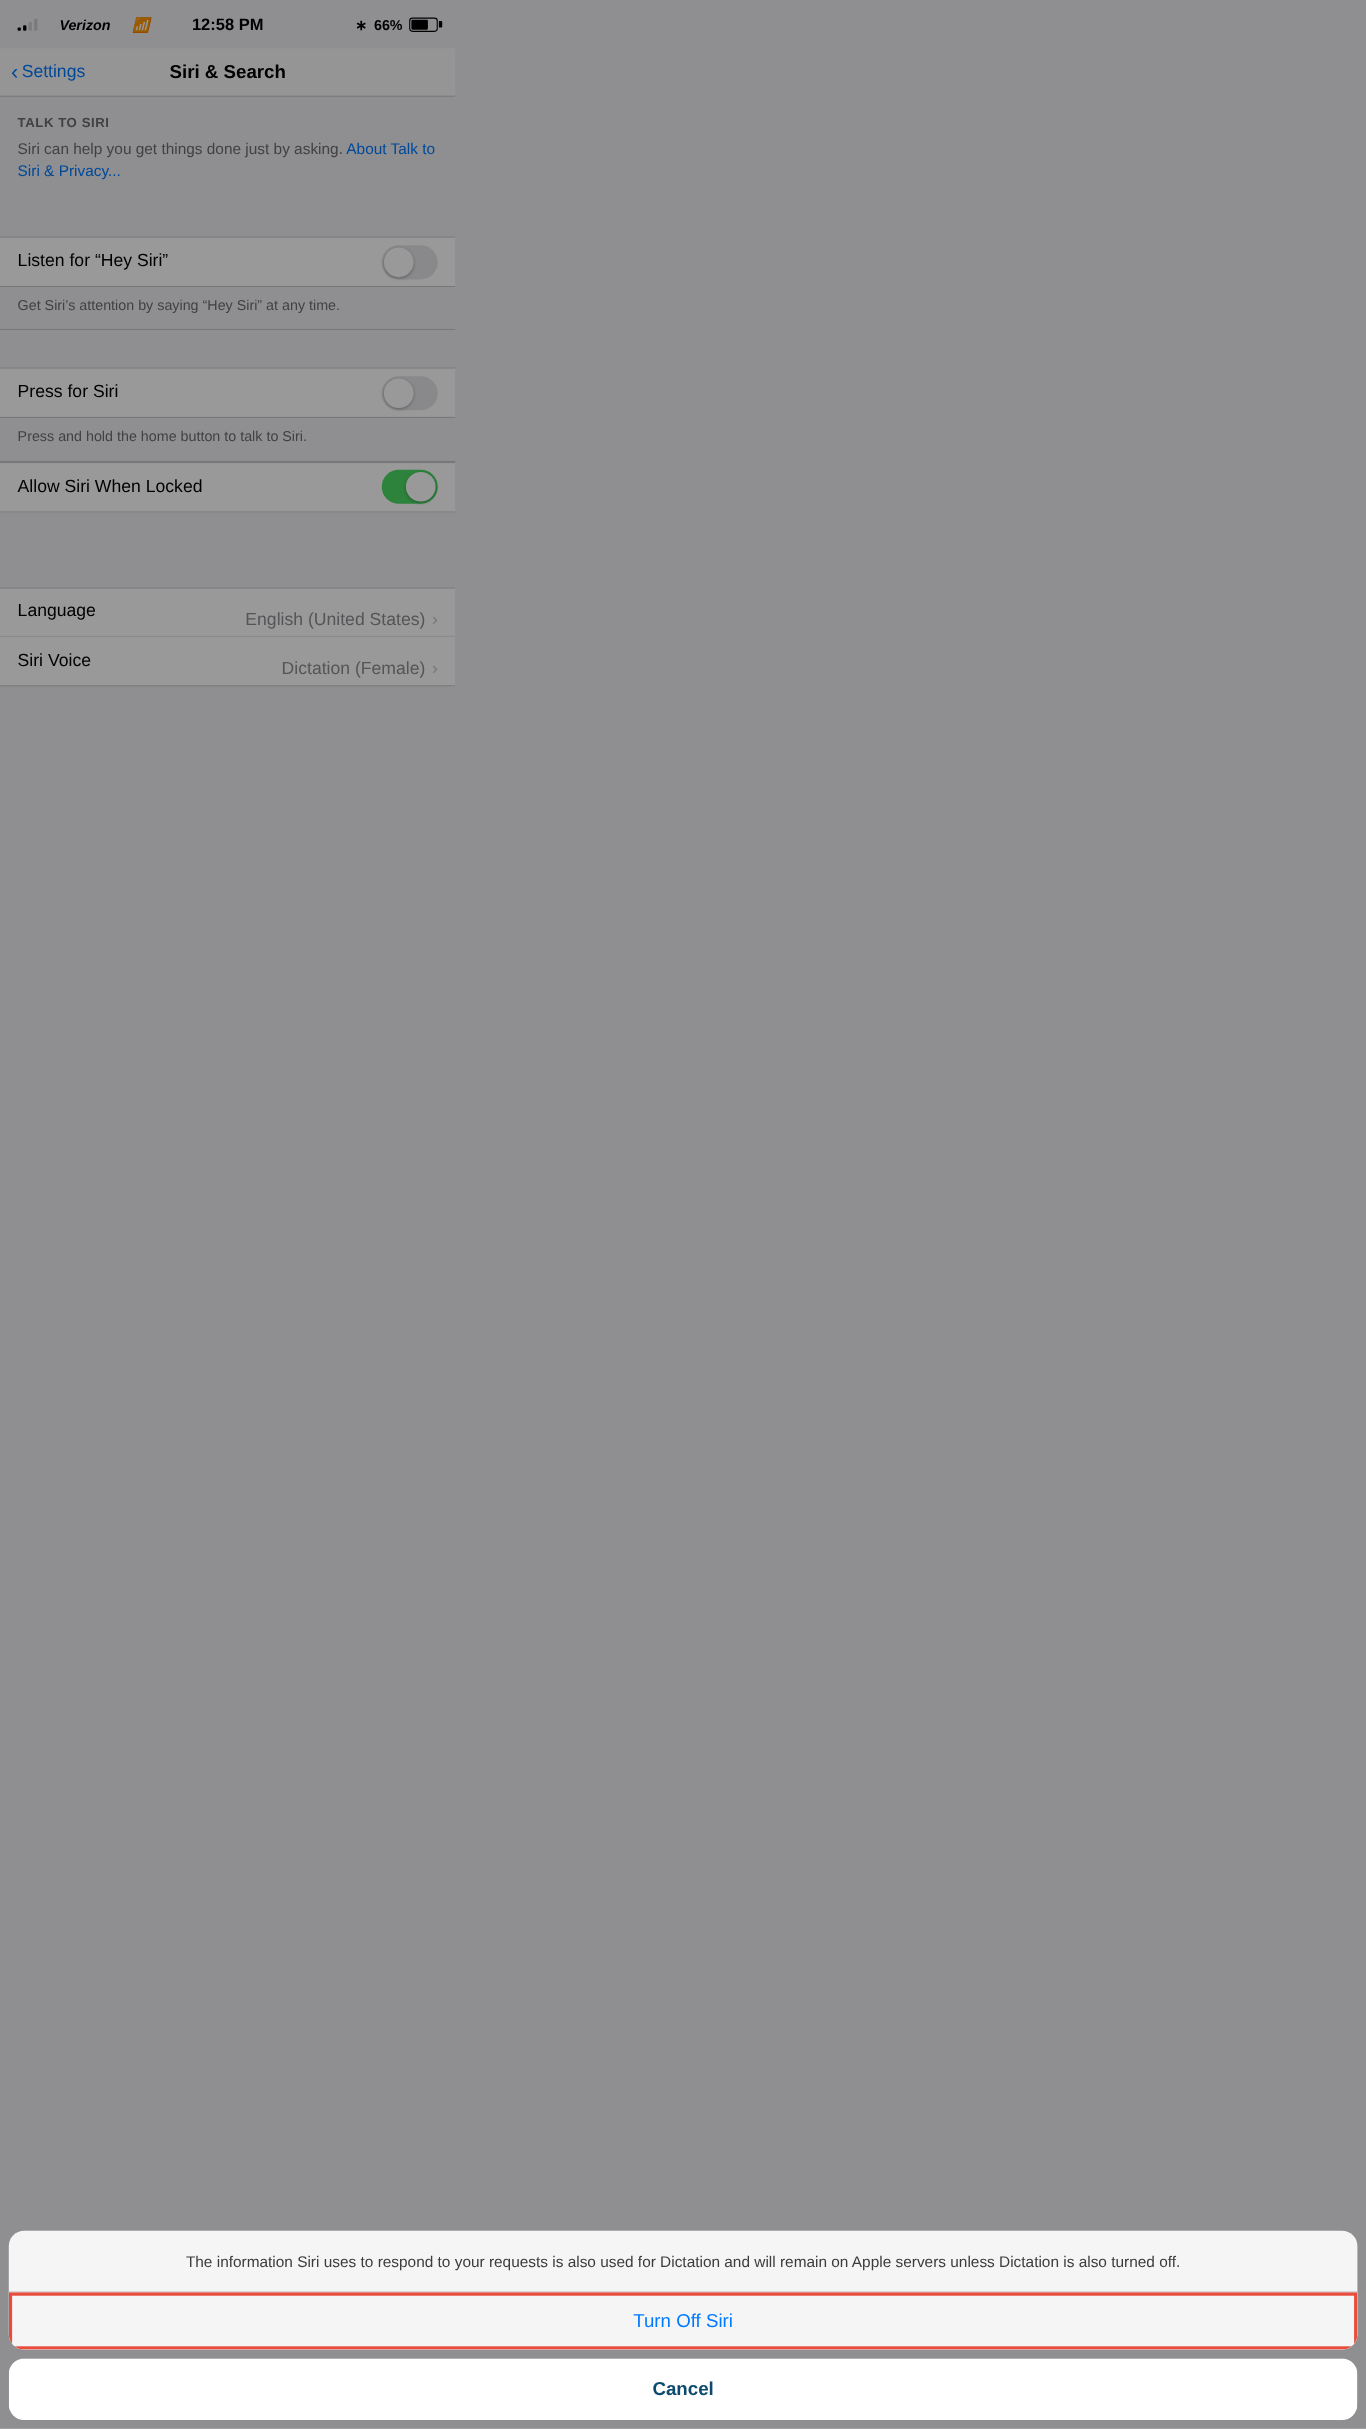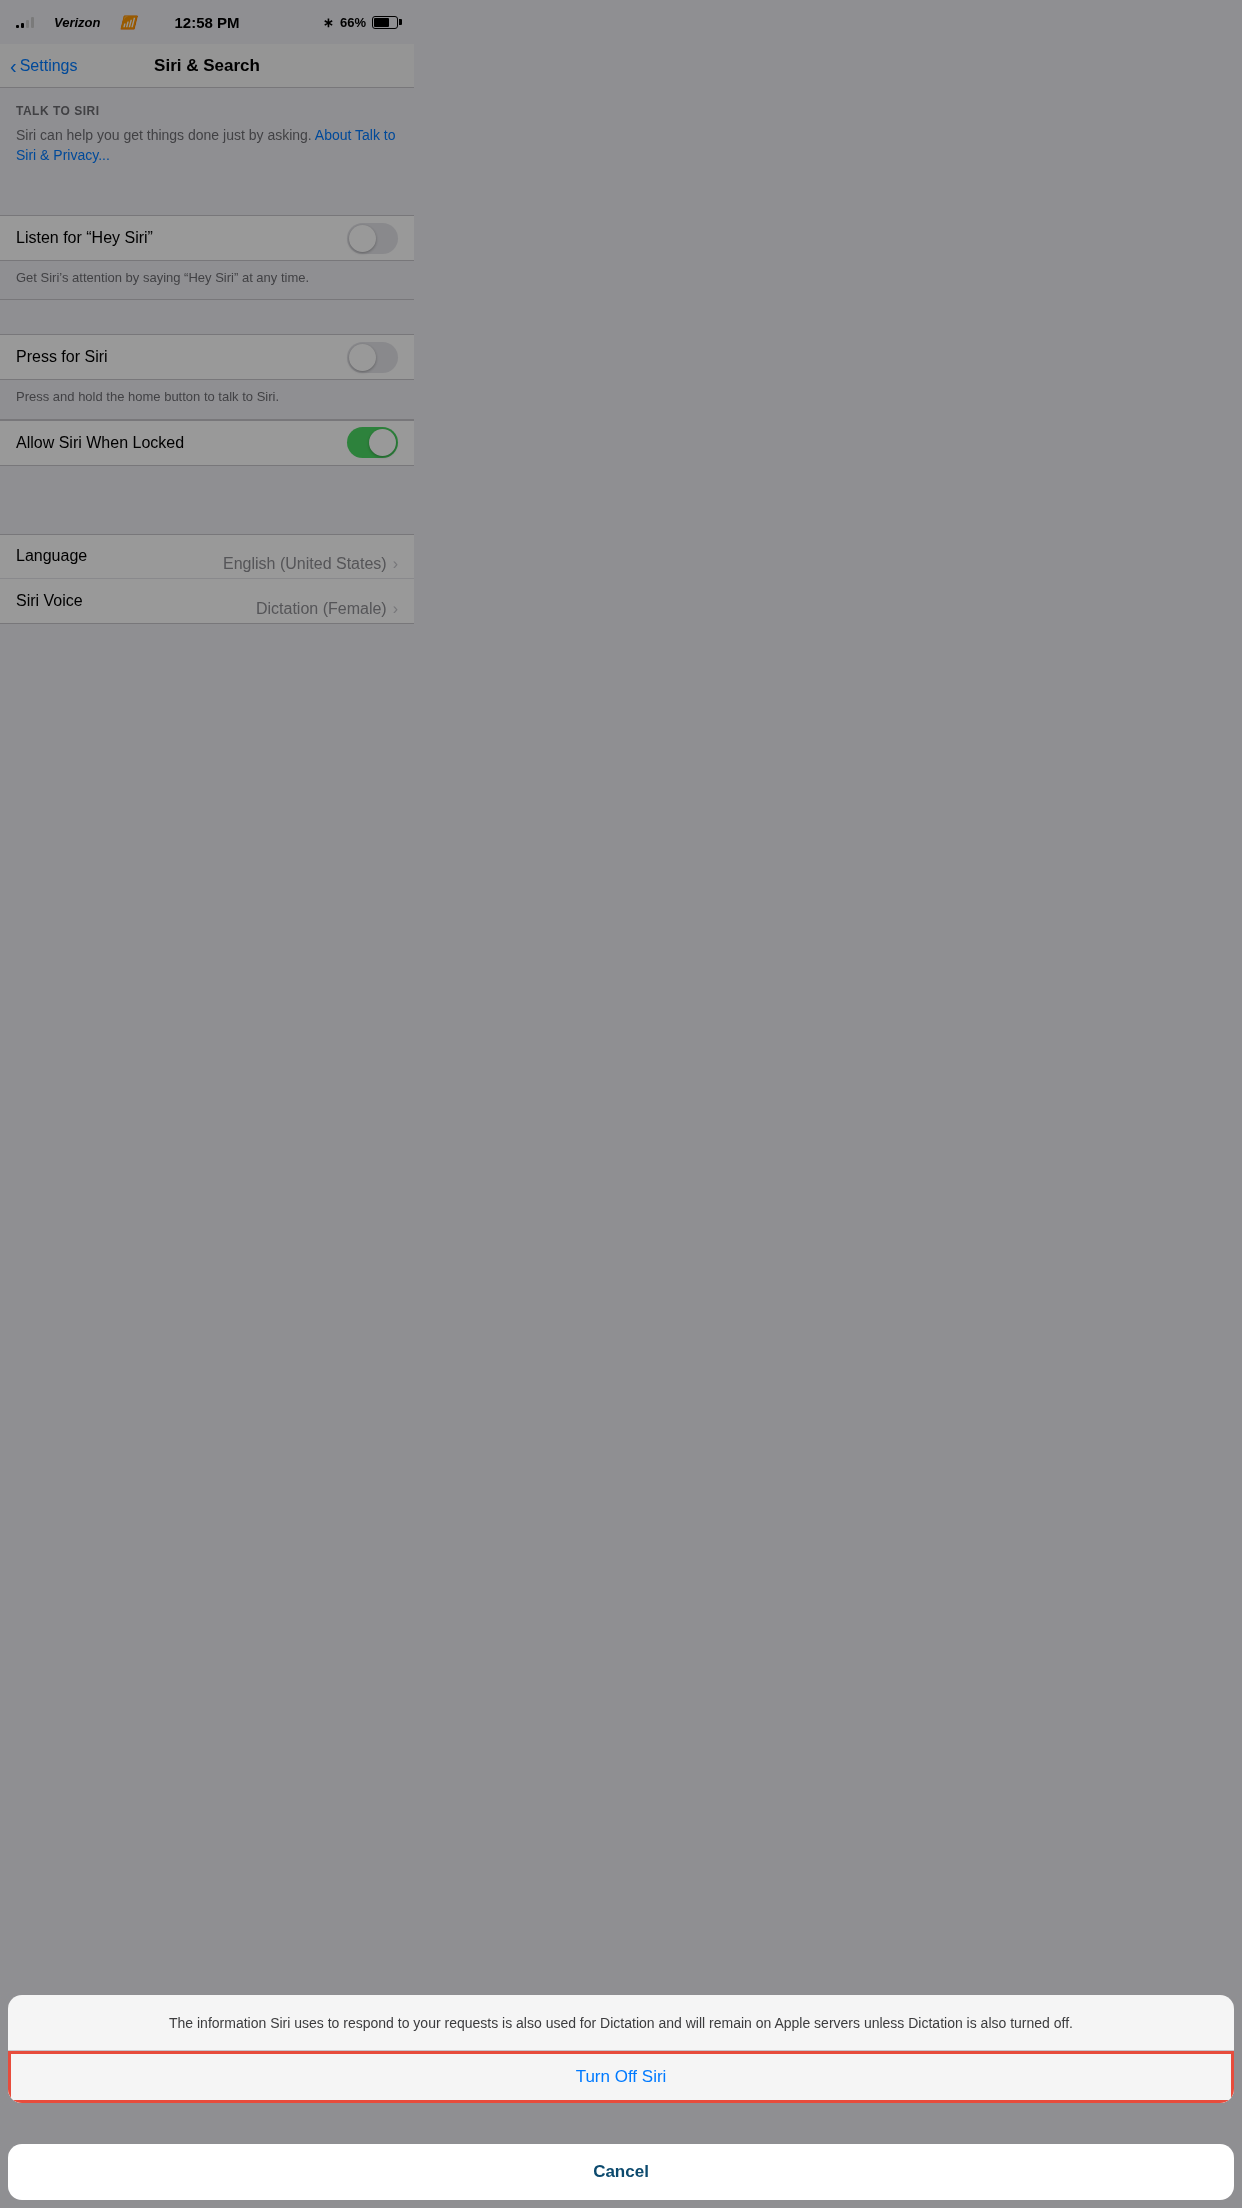--- a/index.html
+++ b/index.html
@@ -247,21 +247,20 @@
     
     .modal-backdrop {
       position: fixed;
       top: 0; left: 0; right: 0; bottom: 0;
       background: rgba(0,0,0,0.4);
       z-index: 100;
       display: flex;
       flex-direction: column;
       justify-content: flex-end;
       padding: 0 8px 8px 8px;
-      gap: 33px;
     }
 
     
     .alert-card {
       background: #f5f5f5;
       border-radius: 14px;
       overflow: hidden;
       margin-bottom: 8px;
     }
 

